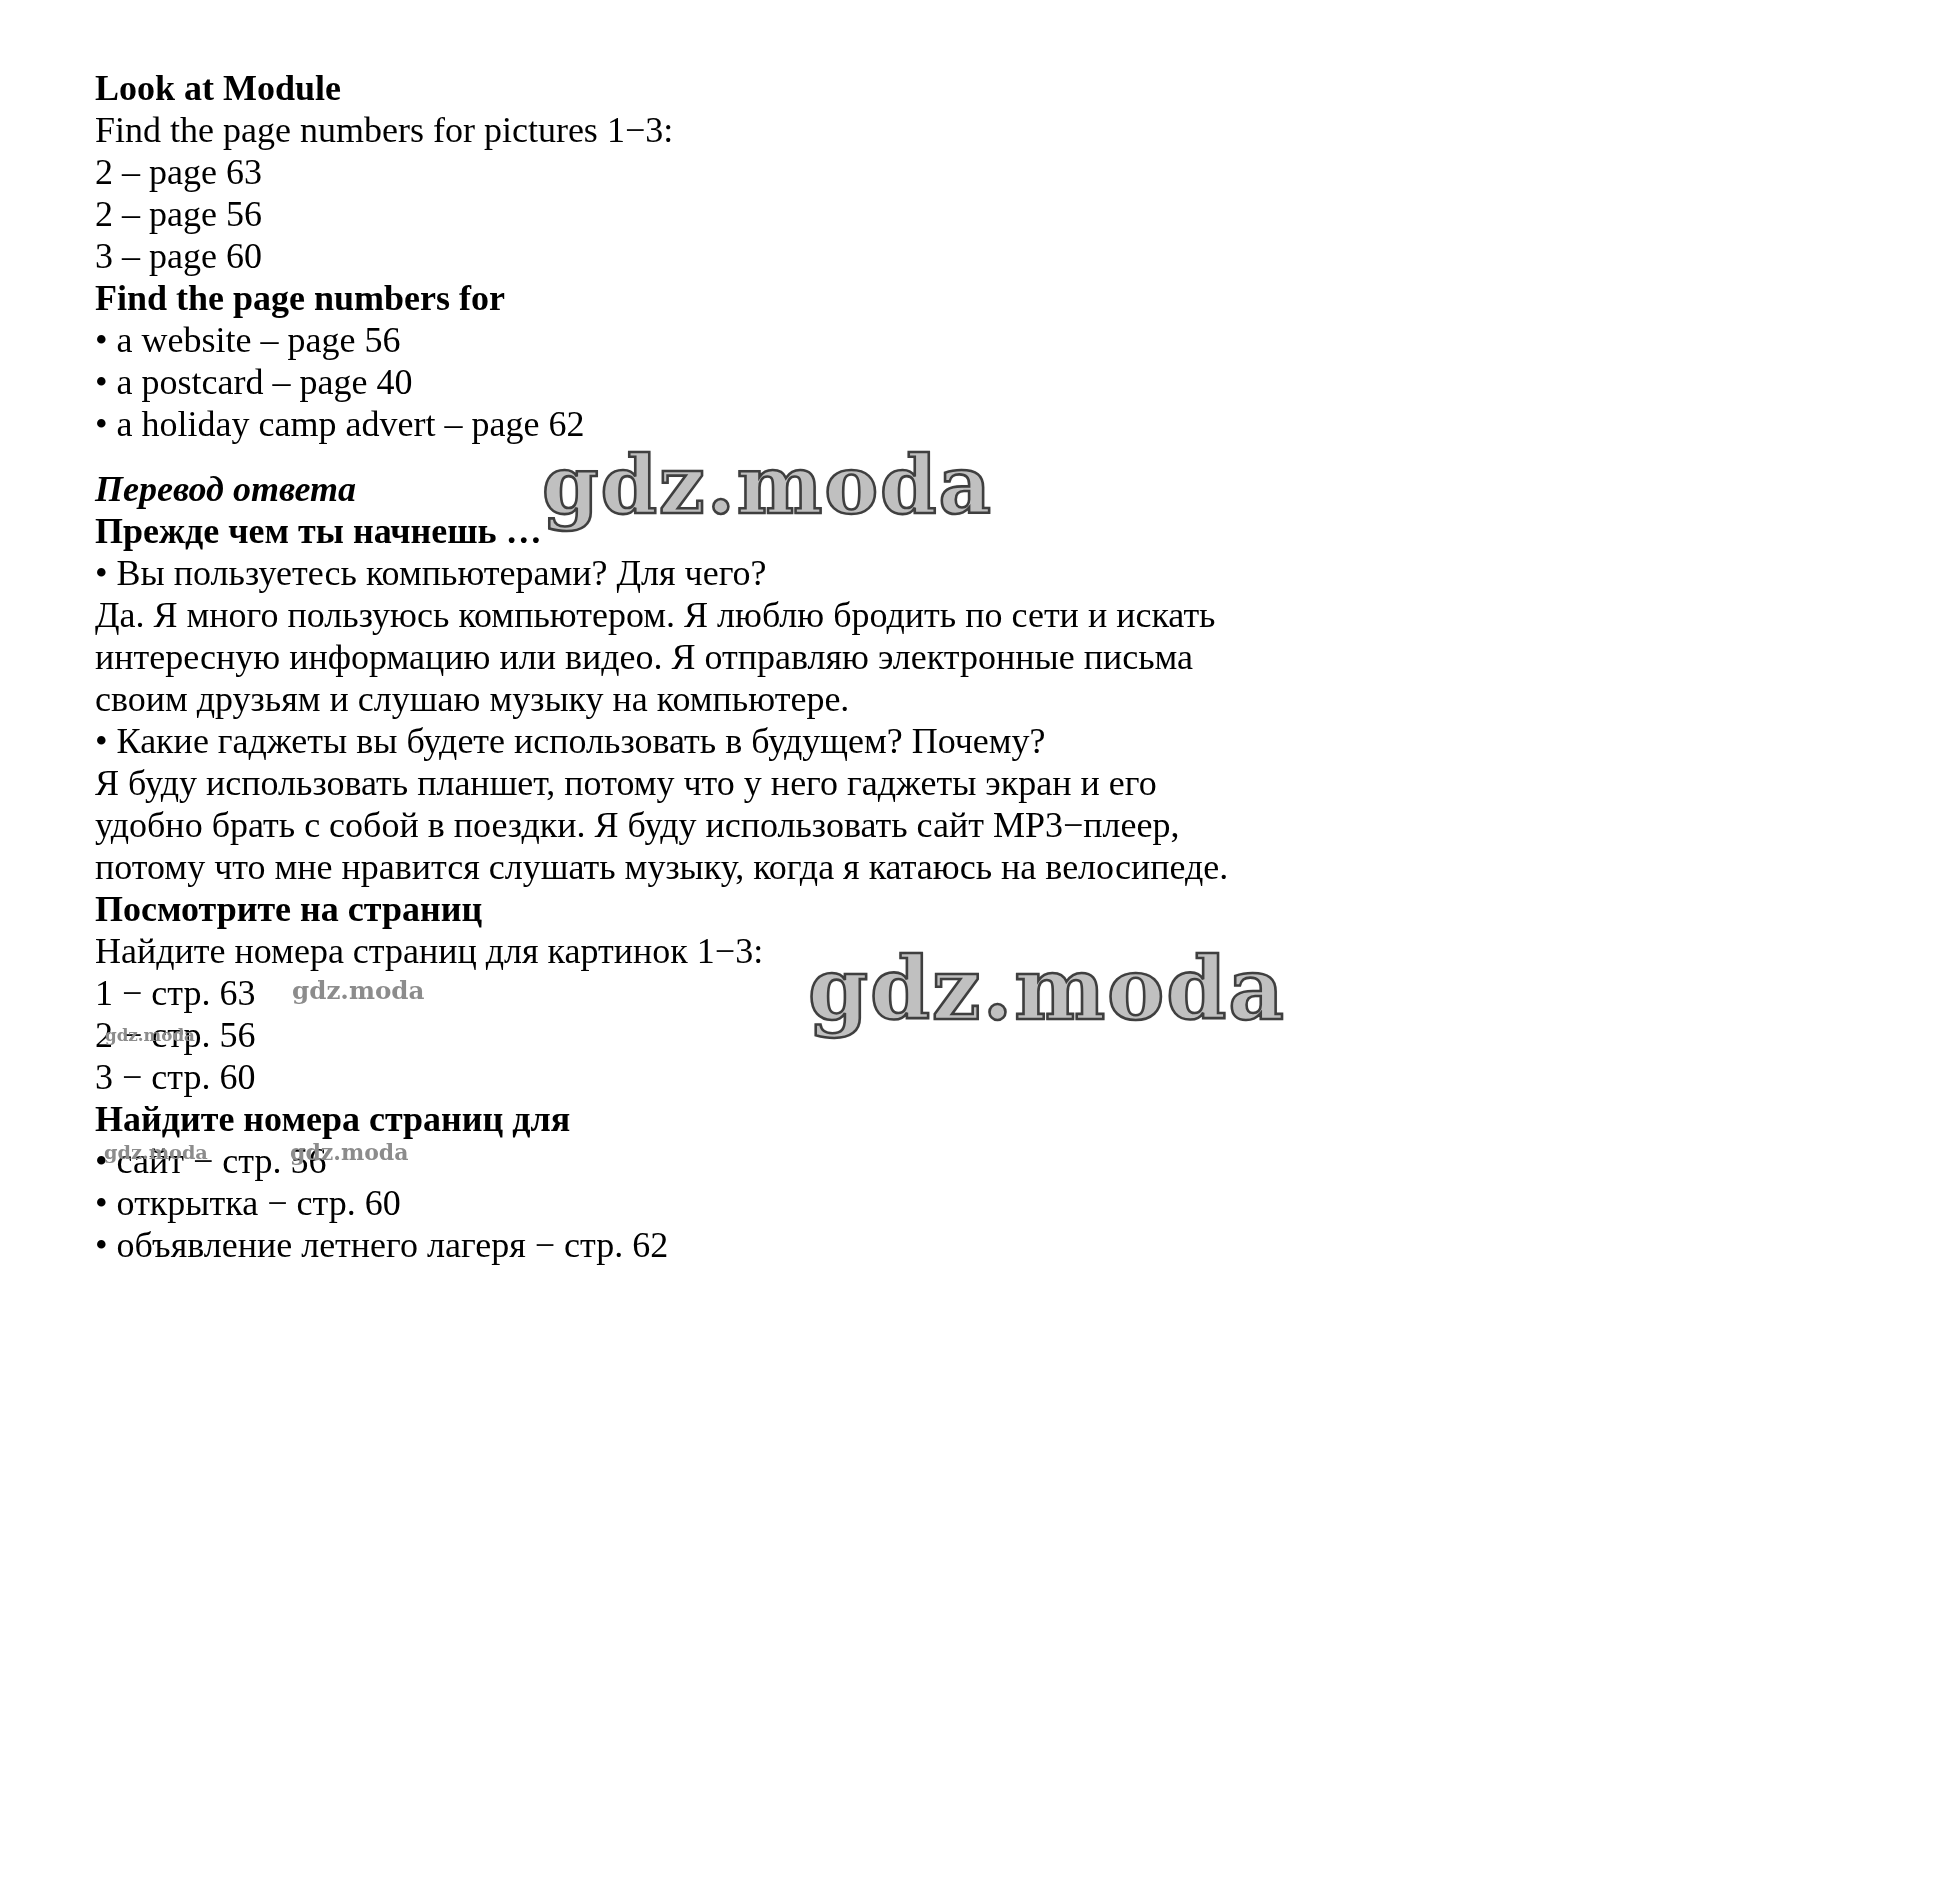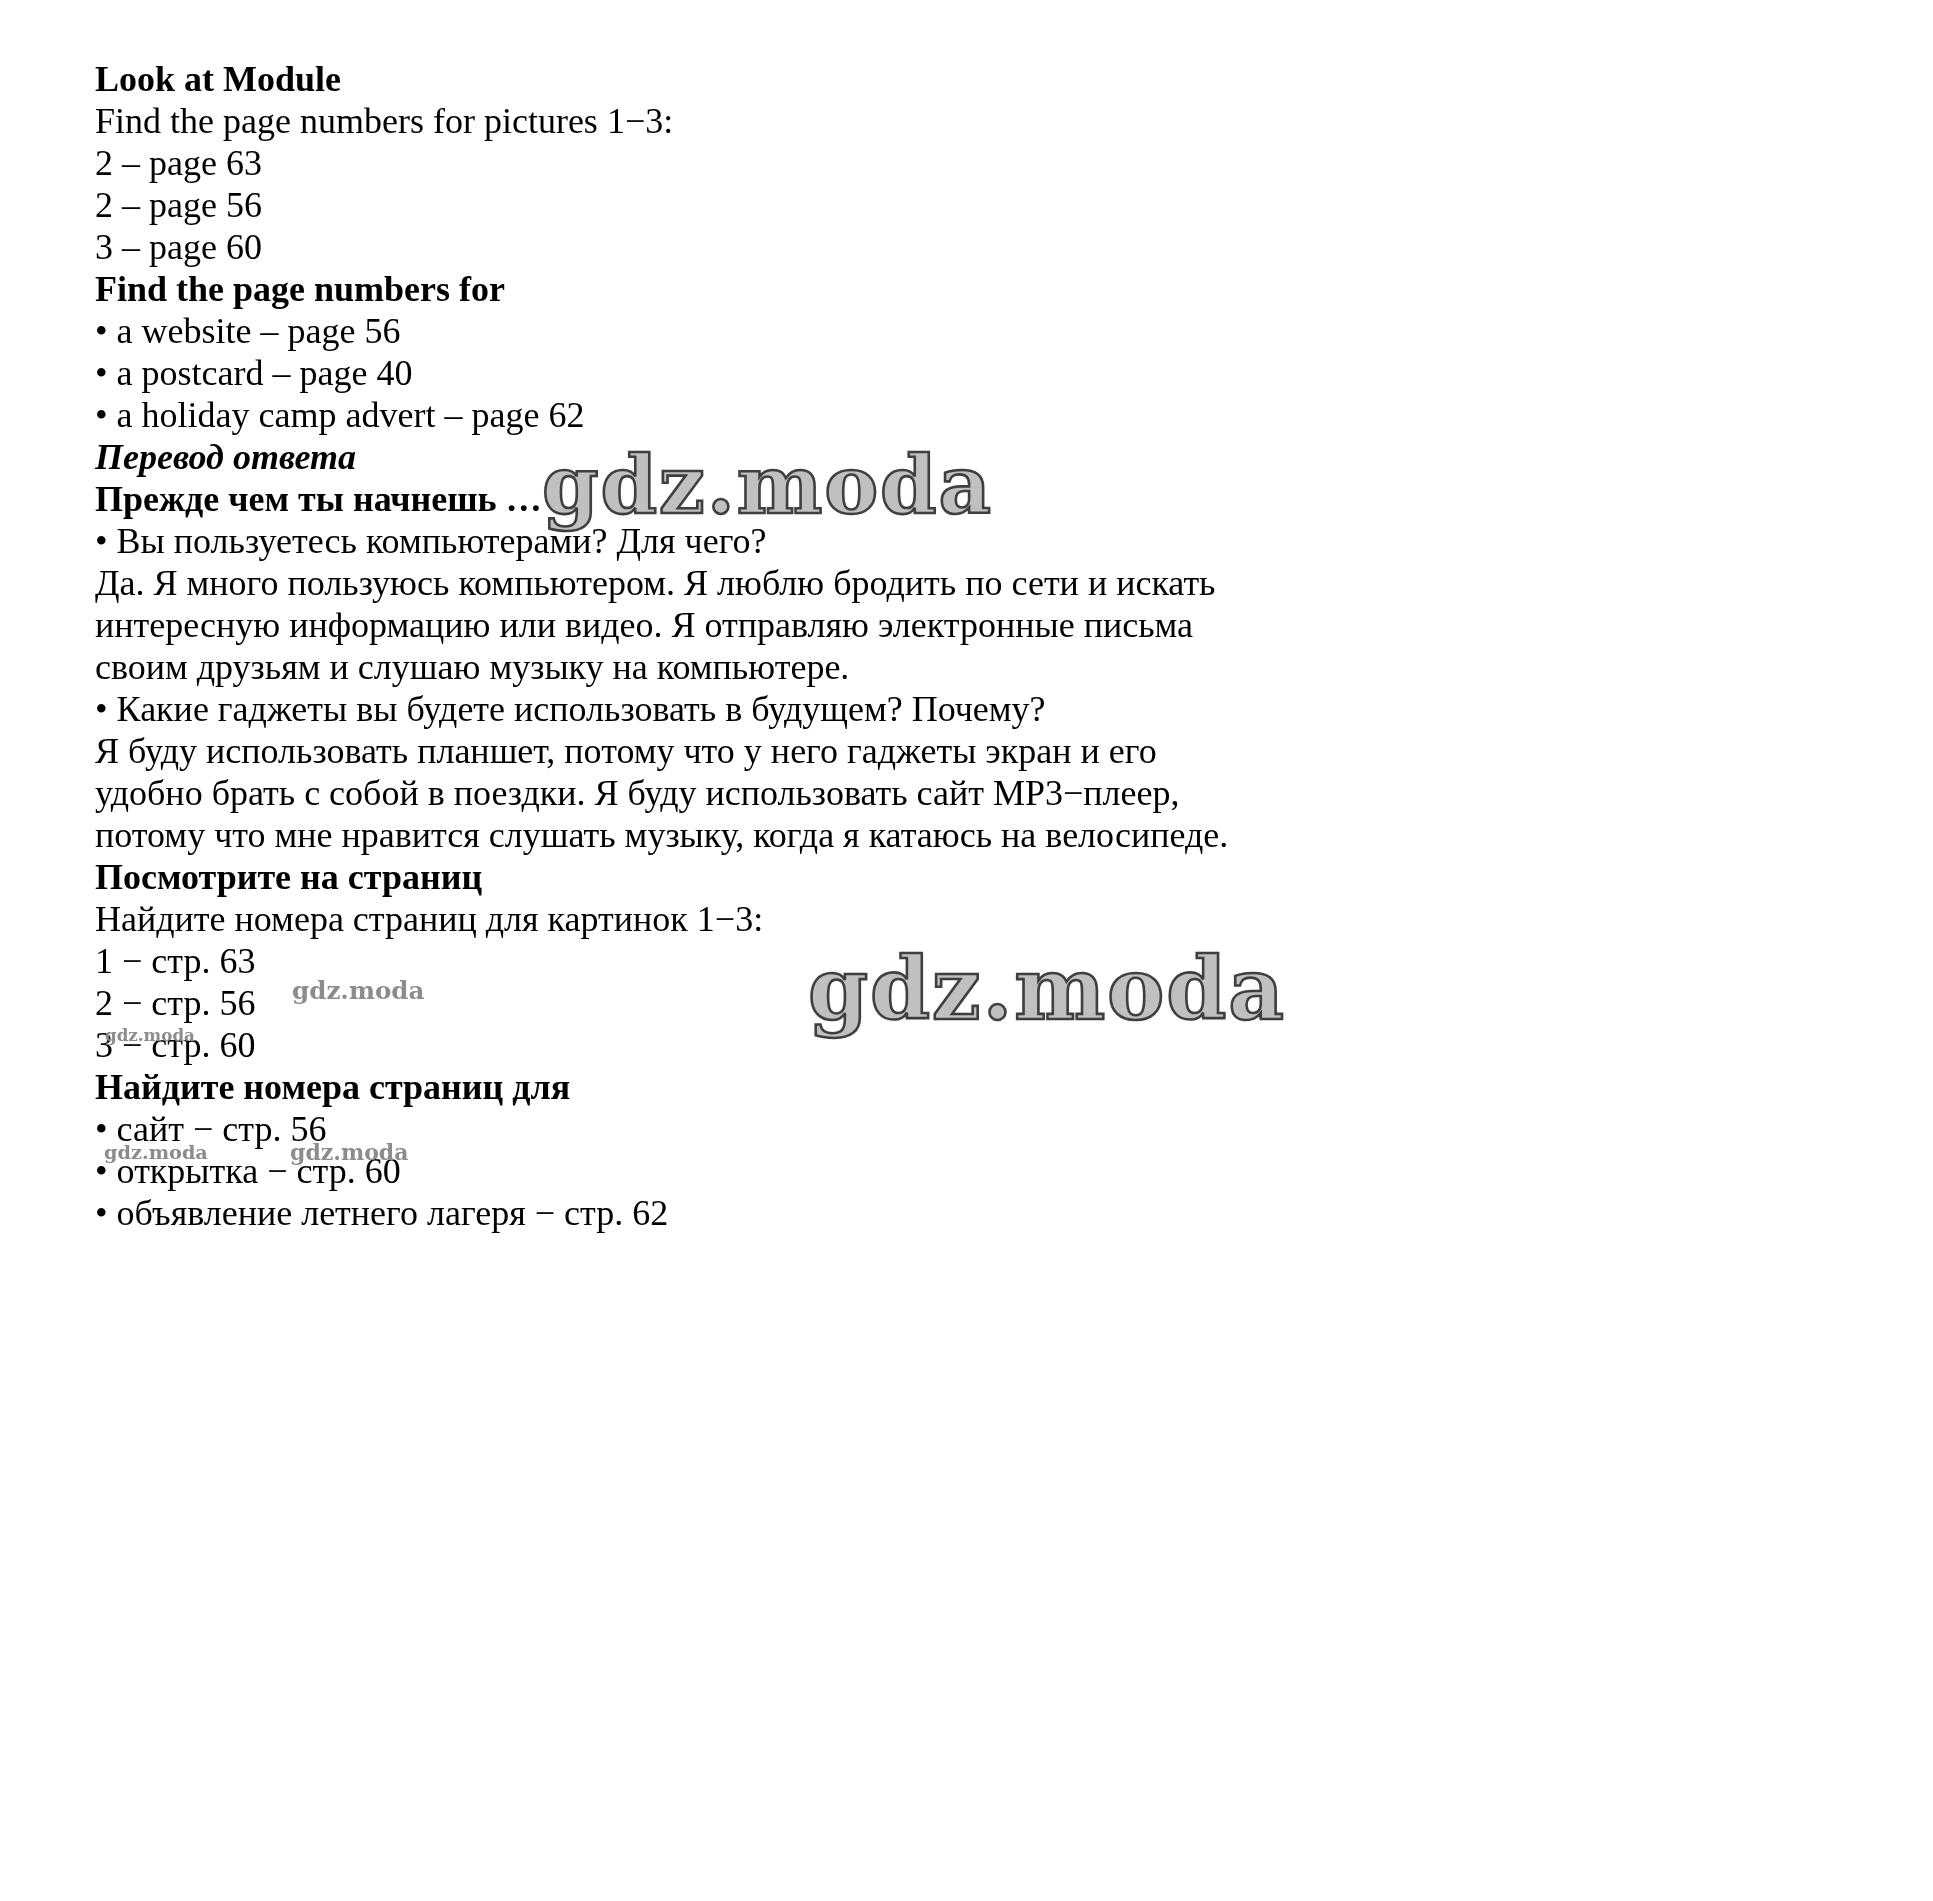--- a/index.html
+++ b/index.html
@@ -10,28 +10,28 @@
   }
   body {
     position: relative;
     overflow: hidden;
     font-family: "Liberation Serif", serif;
     color: #000000;
   }
   .doc {
     position: absolute;
     left: 95px;
-    top: 58px;
+    top: 67px;
     font-size: 36px;
     line-height: 42px;
     white-space: nowrap;
   }
   .line { white-space: nowrap; }
   .bold { font-weight: bold; }
-  .italic { font-style: italic; }
+  .italic { font-style: italic; margin-top: 23px; }
   .wm {
     position: absolute;
     font-family: "DejaVu Serif", serif;
     font-weight: bold;
     pointer-events: none;
   }
   .wm-large {
     color: #c0c0c0;
     -webkit-text-stroke: 2.6px #3f3f3f;
     letter-spacing: 1.8px;

